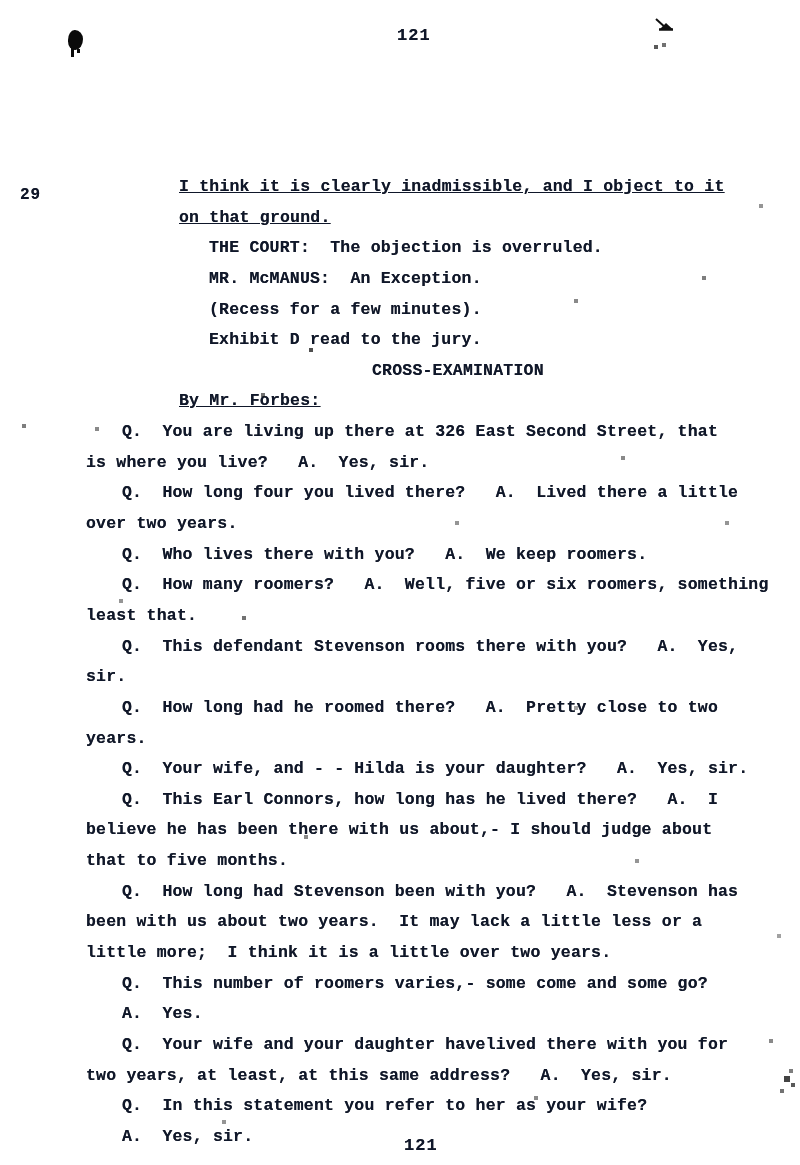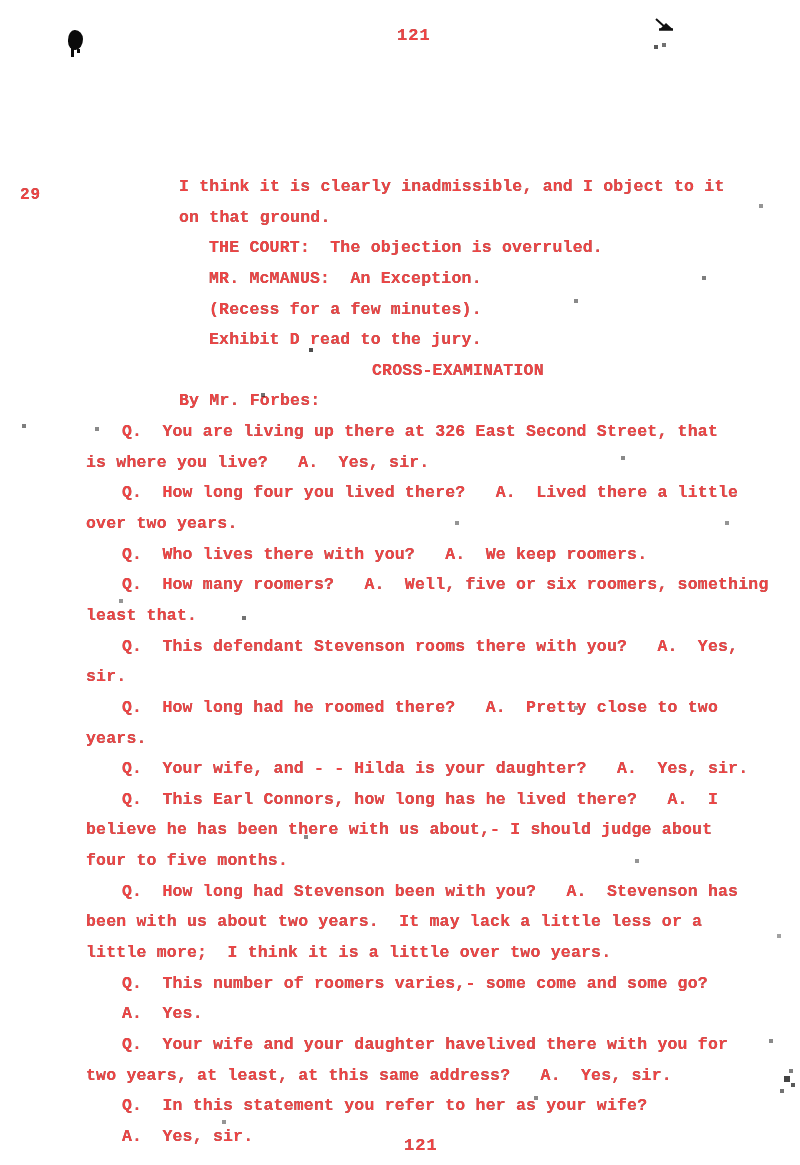--- a/index.html
+++ b/index.html
@@ -8,21 +8,21 @@
     background: #ffffff;
   }
   .page {
     position: relative;
     width: 800px;
     height: 1165px;
     background: #ffffff;
     overflow: hidden;
     font-family: "Liberation Mono", "DejaVu Sans Mono", monospace;
     font-weight: bold;
-    color: #ef4444;
+    color: #0f172a;
     text-shadow: 0 0 0.5px rgba(0,0,0,0.65);
   }
   .page-num-top {
     position: absolute;
     left: 397px;
     top: 26px;
     font-size: 17px;
     letter-spacing: 1px;
   }
   .page-num-bottom {
@@ -47,21 +47,21 @@
     font-size: 16.5px;
     letter-spacing: 0.2px;
   }
   .line {
     white-space: pre;
     height: 30.65px;
     line-height: 30.65px;
   }
   .line.flush  { padding-left: 0; }
   .line.qa     { padding-left: 36px; }
-  .line.para   { padding-left: 93px; }
+  .line.para   { padding-left: 93px; text-decoration: underline; }
   .line.court  { padding-left: 123px; }
   .line.center { padding-left: 286px; }
 
   
   .ink-blot {
     position: absolute;
     left: 68px;
     top: 30px;
     width: 15px;
     height: 20px;
@@ -163,21 +163,21 @@
       <div class="line qa">Q.  Who lives there with you?   A.  We keep roomers.</div>
       <div class="line qa">Q.  How many roomers?   A.  Well, five or six roomers, something</div>
       <div class="line flush">least that.</div>
       <div class="line qa">Q.  This defendant Stevenson rooms there with you?   A.  Yes,</div>
       <div class="line flush">sir.</div>
       <div class="line qa">Q.  How long had he roomed there?   A.  Pretty close to two</div>
       <div class="line flush">years.</div>
       <div class="line qa">Q.  Your wife, and - - Hilda is your daughter?   A.  Yes, sir.</div>
       <div class="line qa">Q.  This Earl Connors, how long has he lived there?   A.  I</div>
       <div class="line flush">believe he has been there with us about,- I should judge about</div>
-      <div class="line flush">four to five months.</div>
+      <div class="line flush">that to five months.</div>
       <div class="line qa">Q.  How long had Stevenson been with you?   A.  Stevenson has</div>
       <div class="line flush">been with us about two years.  It may lack a little less or a</div>
       <div class="line flush">little more;  I think it is a little over two years.</div>
       <div class="line qa">Q.  This number of roomers varies,- some come and some go?</div>
       <div class="line qa">A.  Yes.</div>
       <div class="line qa">Q.  Your wife and your daughter havelived there with you for</div>
       <div class="line flush">two years, at least, at this same address?   A.  Yes, sir.</div>
       <div class="line qa">Q.  In this statement you refer to her as your wife?</div>
       <div class="line qa">A.  Yes, sir.</div>
     </div>

